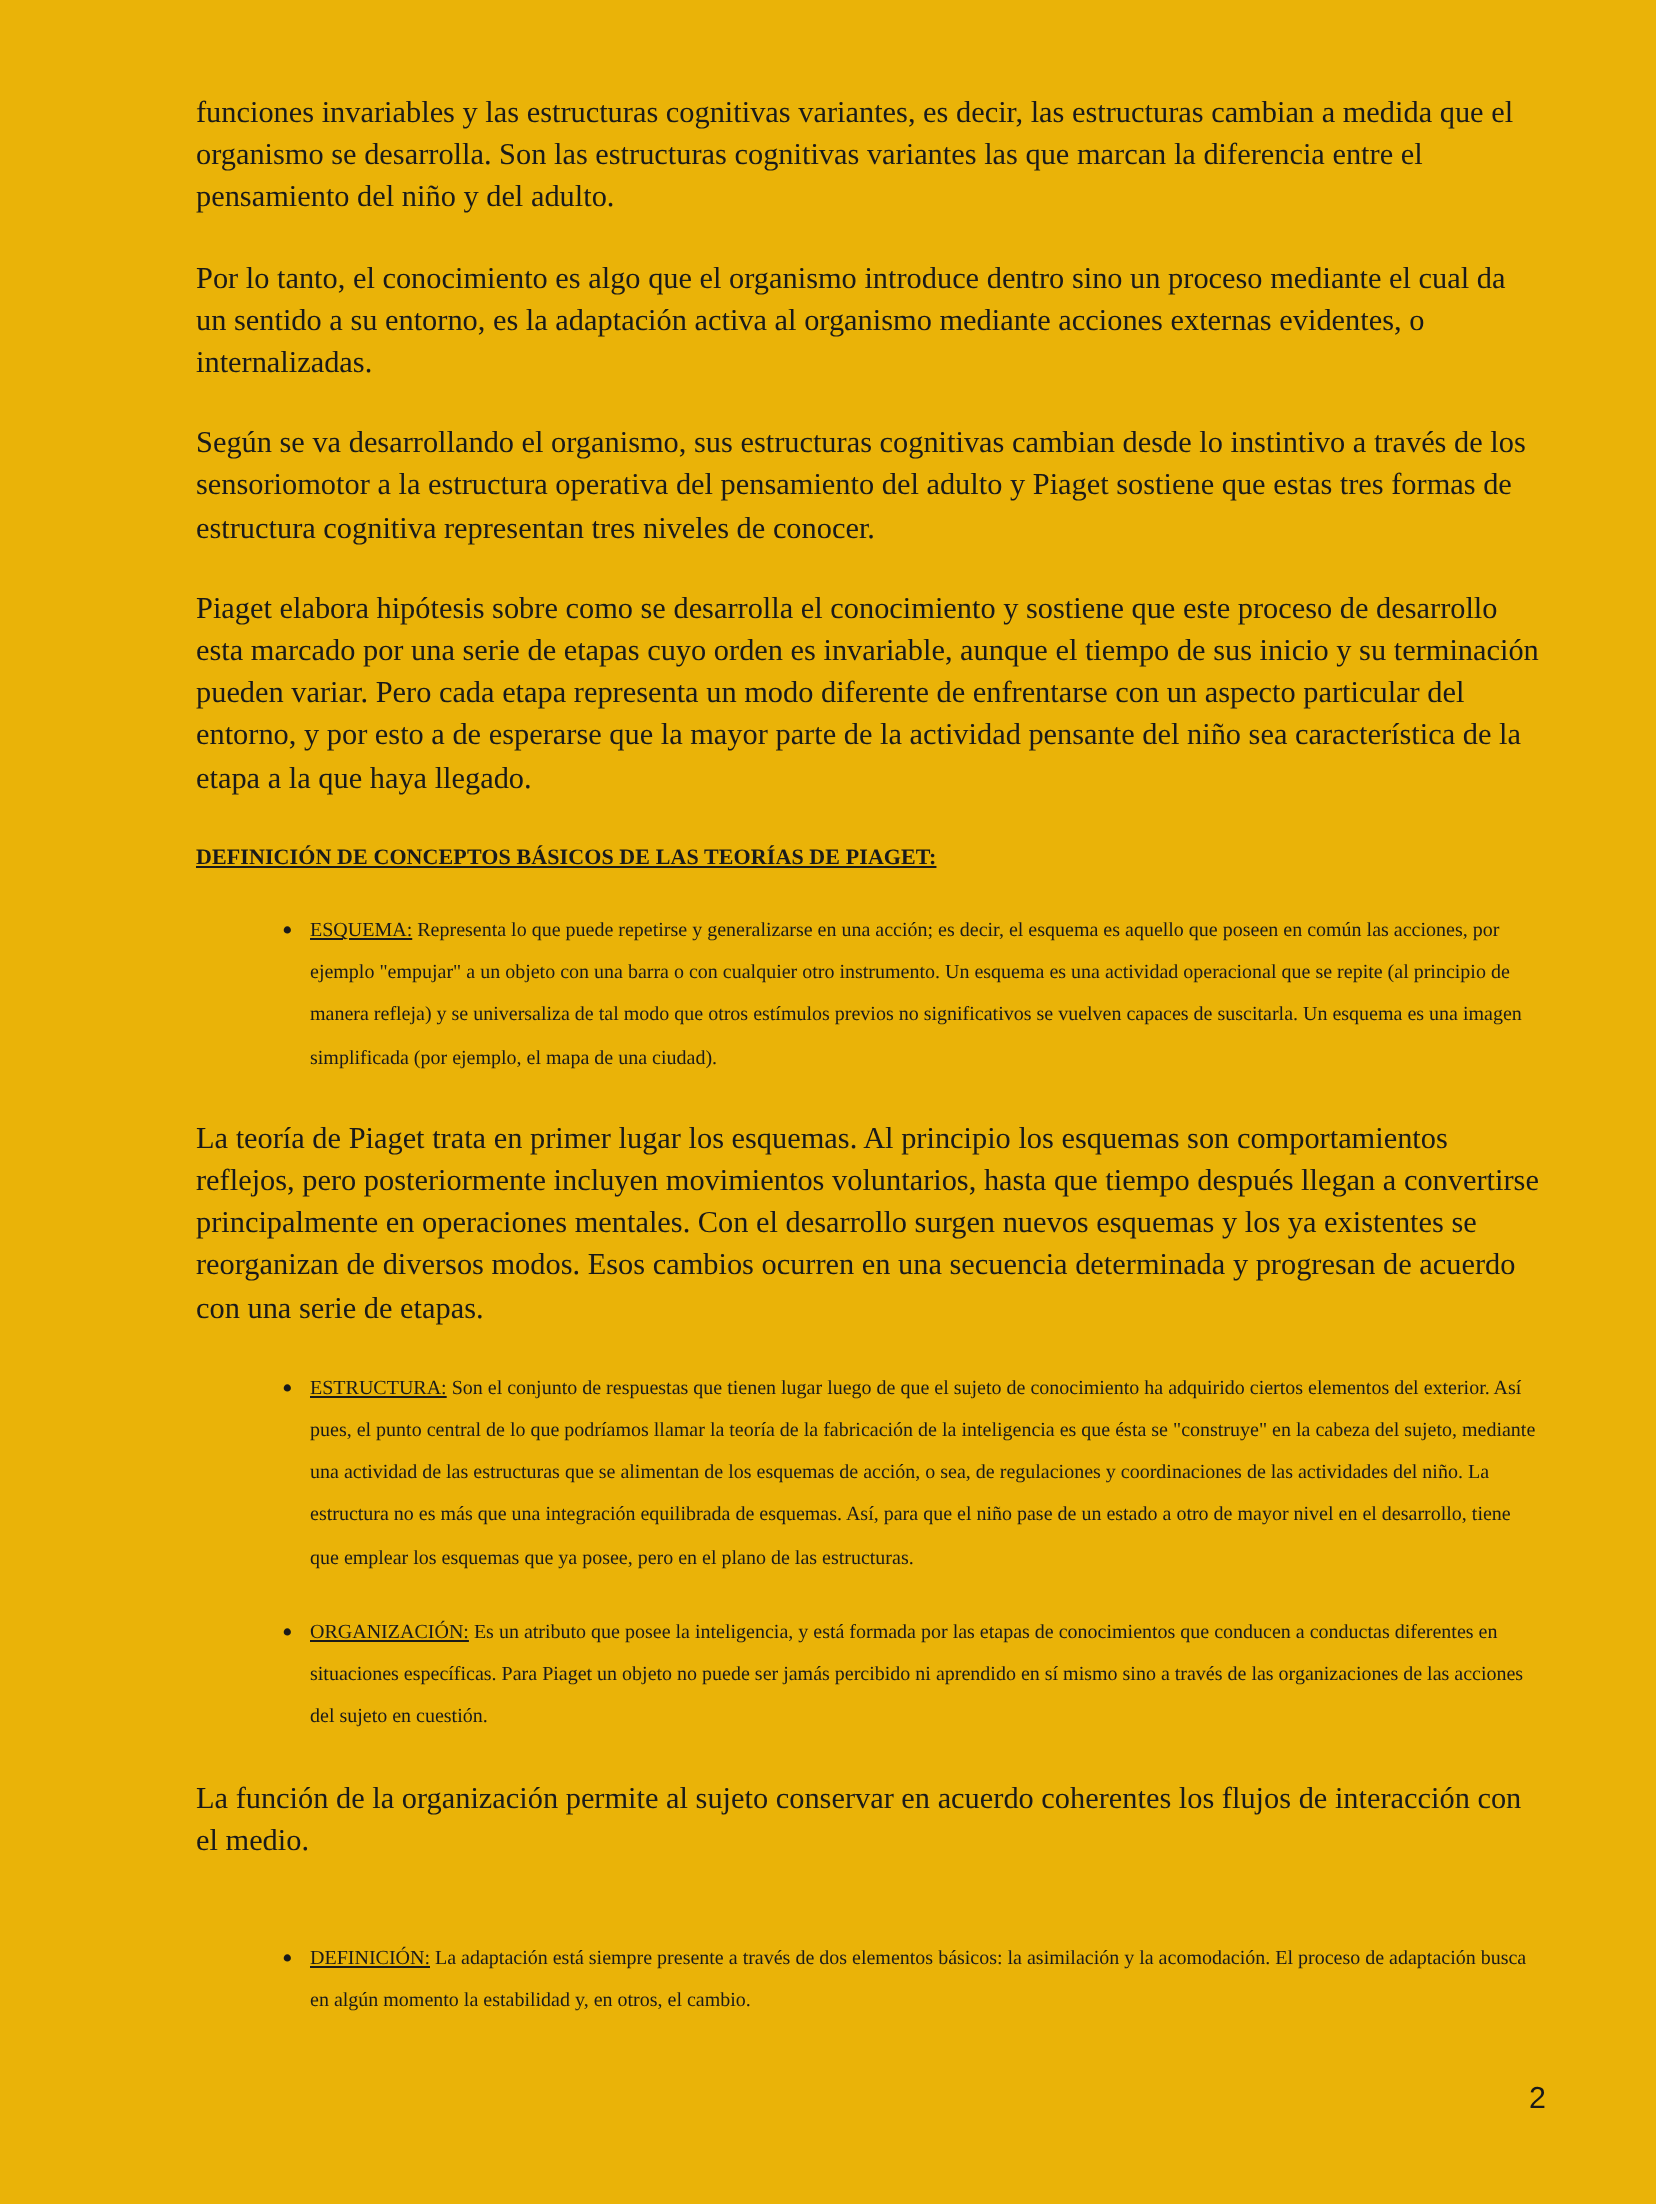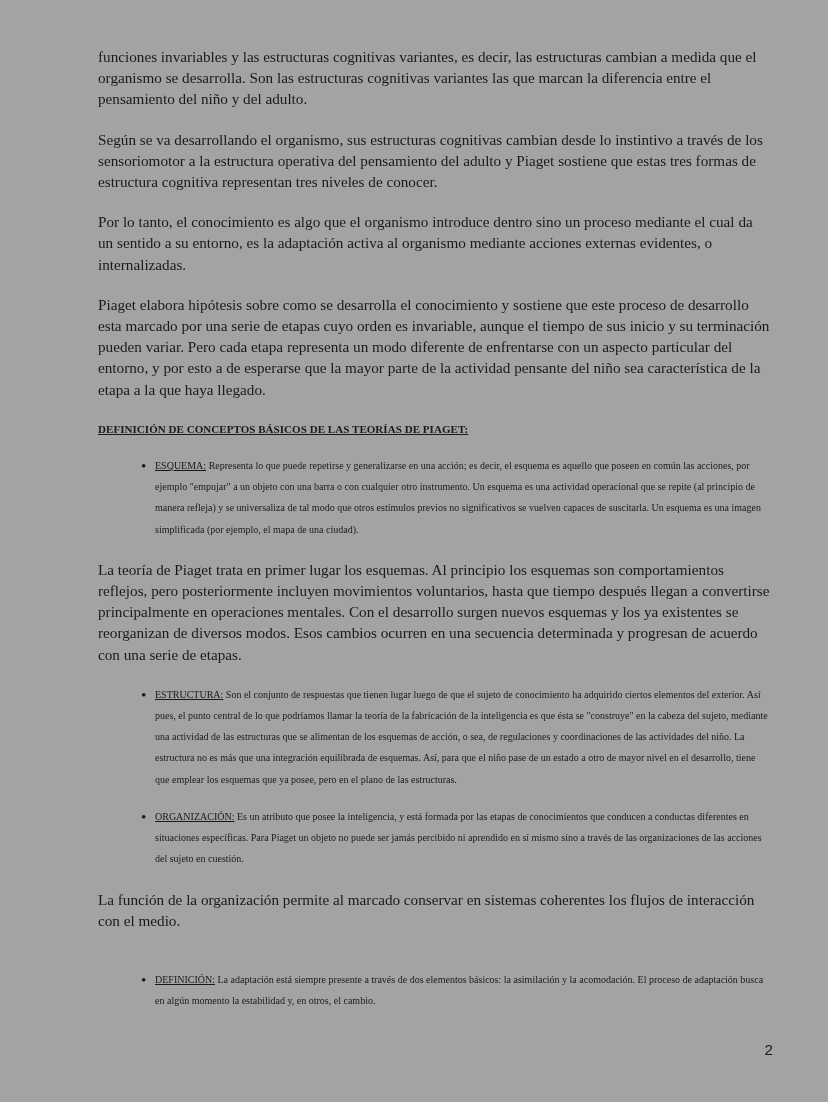--- a/index.html
+++ b/index.html
@@ -8,21 +8,21 @@
     background: #ffffff;
   }
   body {
     font-family: "Liberation Serif", "DejaVu Serif", serif;
     color: #1a1a1a;
   }
   .page {
     position: relative;
     width: 828px;
     height: 1102px;
-    background: #a3a3a3;
+    background: #eab308;
     box-sizing: border-box;
     overflow: hidden;
     text-decoration: underline;
   }
   .content {
     position: absolute;
     left: 98px;
     top: 46px;
     width: 672px;
   }
@@ -79,43 +79,43 @@
 </style>
 </head>
 <body>
 
 <div class="page">
 
   <div class="content">
 
     <p class="para">funciones invariables y las estructuras cognitivas variantes, es decir, las estructuras cambian a medida que el organismo se desarrolla. Son las estructuras cognitivas variantes las que marcan la diferencia entre el pensamiento del niño y del adulto.</p>
 
+    <p class="para">Por lo tanto, el conocimiento es algo que el organismo introduce dentro sino un proceso mediante el cual da un sentido a su entorno, es la adaptación activa al organismo mediante acciones externas evidentes, o internalizadas.</p>
+
     <p class="para">Según se va desarrollando el organismo, sus estructuras cognitivas cambian desde lo instintivo a través de los sensoriomotor a la estructura operativa del pensamiento del adulto y Piaget sostiene que estas tres formas de estructura cognitiva representan tres niveles de conocer.</p>
-
-    <p class="para">Por lo tanto, el conocimiento es algo que el organismo introduce dentro sino un proceso mediante el cual da un sentido a su entorno, es la adaptación activa al organismo mediante acciones externas evidentes, o internalizadas.</p>
 
     <p class="para">Piaget elabora hipótesis sobre como se desarrolla el conocimiento y sostiene que este proceso de desarrollo esta marcado por una serie de etapas cuyo orden es invariable, aunque el tiempo de sus inicio y su terminación pueden variar. Pero cada etapa representa un modo diferente de enfrentarse con un aspecto particular del entorno, y por esto a de esperarse que la mayor parte de la actividad pensante del niño sea característica de la etapa a la que haya llegado.</p>
 
     <h2 class="section-heading">DEFINICIÓN DE CONCEPTOS BÁSICOS DE LAS TEORÍAS DE PIAGET:</h2>
 
     <ul class="bullets">
       <li><span class="term">ESQUEMA:</span><span class="def"> Representa lo que puede repetirse y generalizarse en una acción; es decir, el esquema es aquello que poseen en común las acciones, por ejemplo "empujar" a un objeto con una barra o con cualquier otro instrumento. Un esquema es una actividad operacional que se repite (al principio de manera refleja) y se universaliza de tal modo que otros estímulos previos no significativos se vuelven capaces de suscitarla. Un esquema es una imagen simplificada (por ejemplo, el mapa de una ciudad).</span></li>
     </ul>
 
     <p class="para">La teoría de Piaget trata en primer lugar los esquemas. Al principio los esquemas son comportamientos reflejos, pero posteriormente incluyen movimientos voluntarios, hasta que tiempo después llegan a convertirse principalmente en operaciones mentales. Con el desarrollo surgen nuevos esquemas y los ya existentes se reorganizan de diversos modos. Esos cambios ocurren en una secuencia determinada y progresan de acuerdo con una serie de etapas.</p>
 
     <ul class="bullets no-gap">
       <li><span class="term">ESTRUCTURA:</span><span class="def"> Son el conjunto de respuestas que tienen lugar luego de que el sujeto de conocimiento ha adquirido ciertos elementos del exterior. Así pues, el punto central de lo que podríamos llamar la teoría de la fabricación de la inteligencia es que ésta se "construye" en la cabeza del sujeto, mediante una actividad de las estructuras que se alimentan de los esquemas de acción, o sea, de regulaciones y coordinaciones de las actividades del niño. La estructura no es más que una integración equilibrada de esquemas. Así, para que el niño pase de un estado a otro de mayor nivel en el desarrollo, tiene que emplear los esquemas que ya posee, pero en el plano de las estructuras.</span></li>
     </ul>
 
     <ul class="bullets">
       <li><span class="term">ORGANIZACIÓN:</span><span class="def"> Es un atributo que posee la inteligencia, y está formada por las etapas de conocimientos que conducen a conductas diferentes en situaciones específicas. Para Piaget un objeto no puede ser jamás percibido ni aprendido en sí mismo sino a través de las organizaciones de las acciones del sujeto en cuestión.</span></li>
     </ul>
 
-    <p class="para">La función de la organización permite al marcado conservar en sistemas coherentes los flujos de interacción con el medio.</p>
+    <p class="para">La función de la organización permite al sujeto conservar en acuerdo coherentes los flujos de interacción con el medio.</p>
 
     <div class="spacer-sm"></div>
 
     <ul class="bullets">
       <li><span class="term">DEFINICIÓN:</span><span class="def"> La adaptación está siempre presente a través de dos elementos básicos: la asimilación y la acomodación. El proceso de adaptación busca en algún momento la estabilidad y, en otros, el cambio.</span></li>
     </ul>
 
   </div>
 
   <div class="page-number">2</div>

